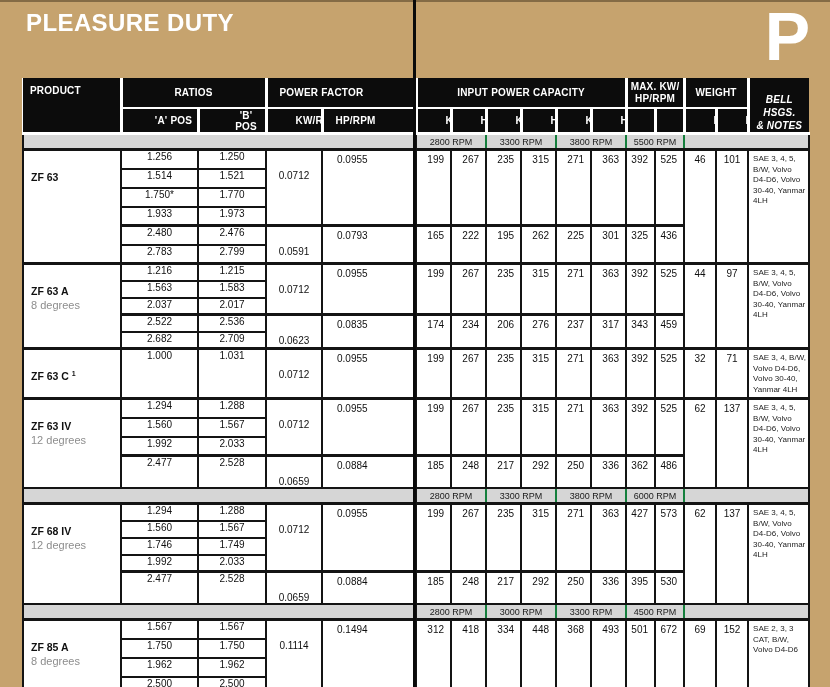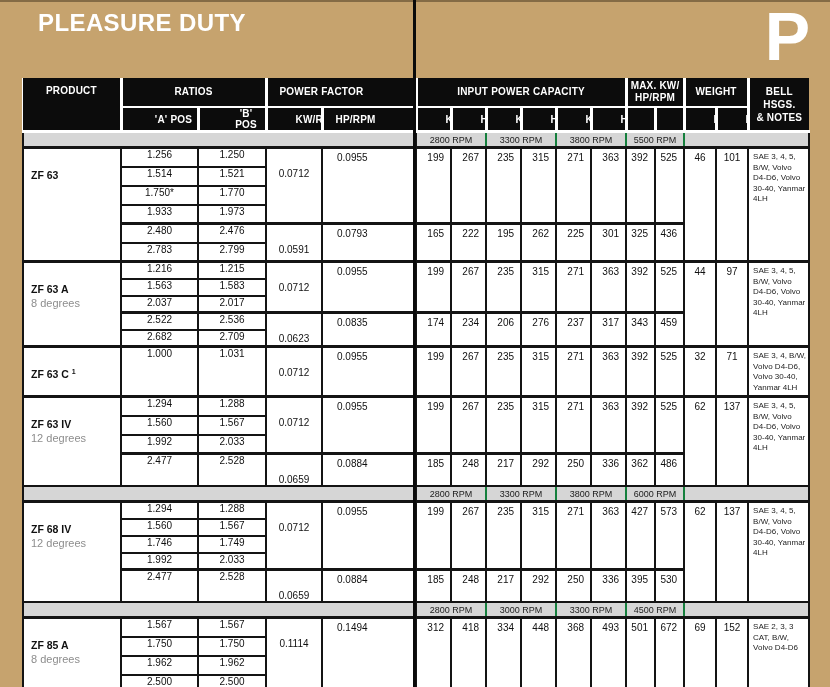--- a/index.html
+++ b/index.html
@@ -1,30 +1,30 @@
 <!DOCTYPE html>
 <html><head>
 <meta charset="utf-8">
 <style>
   html,body{margin:0;padding:0;}
   body{font-family:"Liberation Sans",sans-serif;}
   #page{position:relative;width:830px;height:687px;background:#C6A36E;overflow:hidden;}
   #top-edge{position:absolute;left:0;top:0;width:830px;height:2px;background:rgba(50,40,20,.45);}
   #content-bg{position:absolute;left:22px;top:78px;width:786px;height:609px;background:#fff;}
   #page-rule{position:absolute;left:413px;top:0;width:3px;height:687px;background:#0a0a0a;z-index:6;}
-  #title{position:absolute;left:38px;top:9px;color:#fff;font-weight:bold;font-size:24px;line-height:27px;letter-spacing:.4px;z-index:3;}
+  #title{position:absolute;left:26px;top:9px;color:#fff;font-weight:bold;font-size:24px;line-height:27px;letter-spacing:.4px;z-index:3;}
   #corner-p{position:absolute;right:20px;top:2px;color:#fff;font-weight:bold;font-size:68px;line-height:68px;z-index:3;}
   #spec-table{position:absolute;left:22px;top:78px;z-index:4;border-collapse:collapse;table-layout:fixed;width:786px;border:none;border-bottom:3px solid #141414;}
   td,th{margin:0;overflow:hidden;}
   
   .hmain th,.hsub th{background:#0C0C0C;color:#fff;font-weight:bold;font-size:10px;letter-spacing:.2px;border:0;border-right:3px solid #fff;border-bottom:2px solid #fff;padding:0;}
   .hmain th{height:28px;vertical-align:middle;text-align:center;line-height:12px;}
   .hsub th{height:17px;vertical-align:middle;text-align:center;padding-left:28px;}
-  th.th-product{text-align:left;vertical-align:top;padding:7px 0 0 23px;}
-  th.th-bell{vertical-align:top;padding-top:7px;text-align:center;border-right:0;line-height:13px;}
+  th.th-product{text-align:left;vertical-align:top;padding:7px 0 0 7px;}
+  th.th-bell{vertical-align:top;padding-top:15px;text-align:center;border-right:0;line-height:13px;font-style:italic;}
   th.th-left{text-align:left;padding-left:12px;margin-left:33px;}
   th.num{padding-right:7px;margin-top:48px;}
   
   .band td{background:#D6D6D6;height:13px;font-size:9px;color:#1a1a1a;vertical-align:middle;border:2px solid #141414;border-left:0;border-right:0;padding:0;}
   .band td.rpm{text-align:center;border-left:2px solid #141414;border-right:2px solid #15803d;}
   .band td.bleft{border-left:2px solid #141414;}
   .band td.bright{border-right:2px solid #141414;}
   .band1 td{border-top:3px solid #fff;}
   
   .dr td{border:2px solid #141414;vertical-align:top;font-size:10px;color:#101010;padding:0;background:#fff;}

